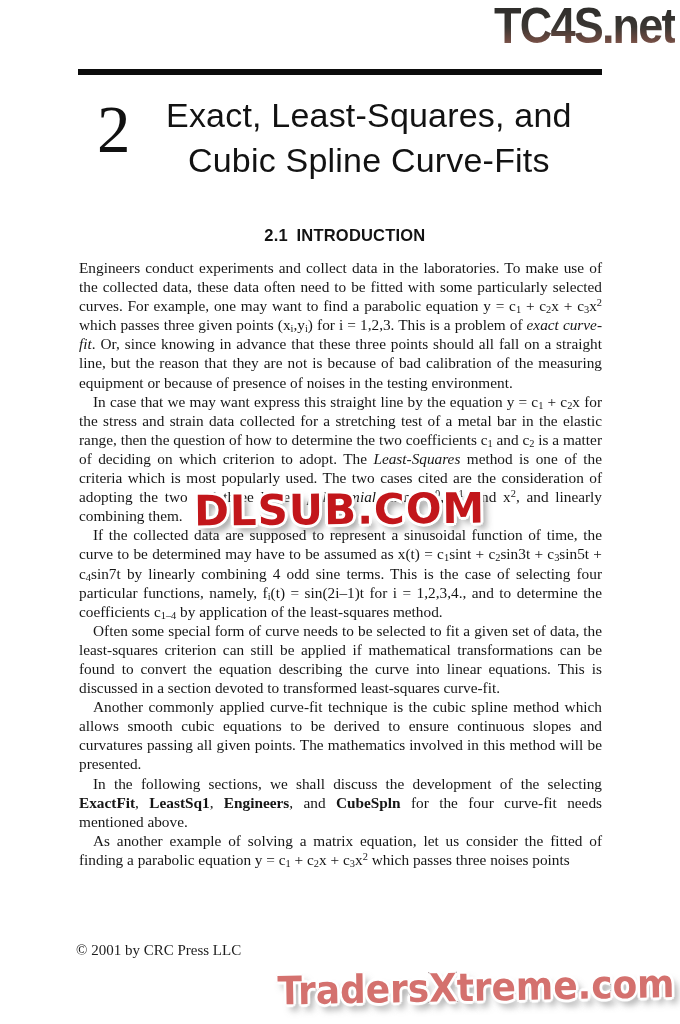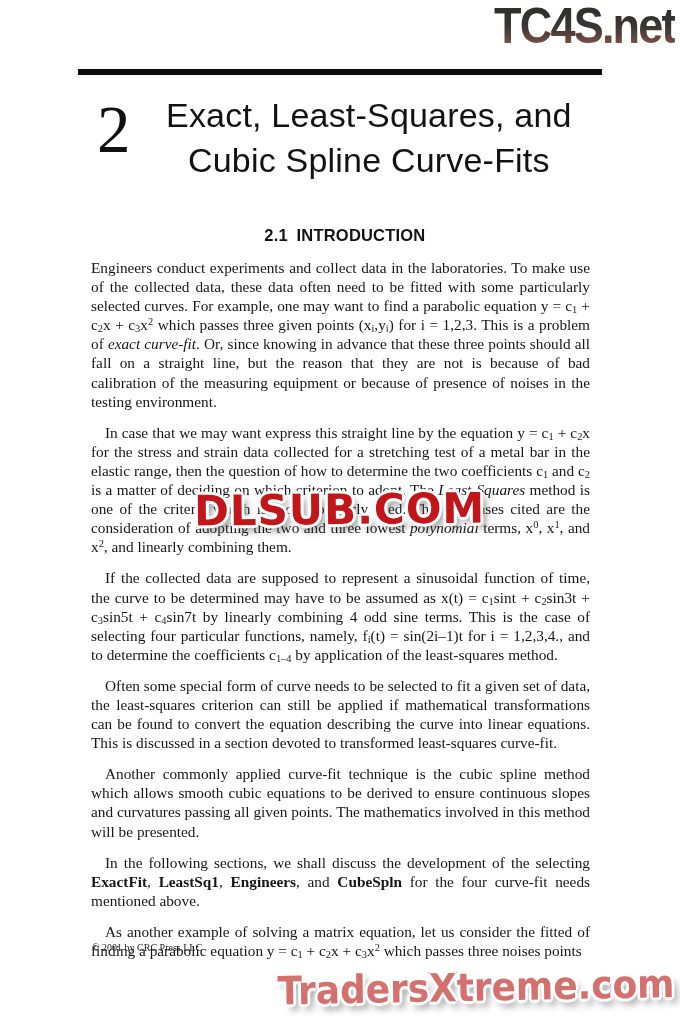--- a/index.html
+++ b/index.html
@@ -49,21 +49,21 @@
   }
   .sec-heading {
     font-family: "Liberation Sans", sans-serif;
     font-weight: 700; font-size: 16.5px; line-height: 19px;
     letter-spacing: 0.2px; color: #131313;
     text-align: center;
     margin: 0 0 13px 0;
   }
   .sec-heading .sec-num { display: inline-block; width: 41px; }
   .sec-heading.second { margin: 14px 0 17px 0; }
-  .para { margin: 12px; }
+  .para { margin: 0; }
   .para.indent { text-indent: 14px; }
   .para sub { font-size: 68%; vertical-align: -0.22em; line-height: 0; }
   .para sup { font-size: 68%; vertical-align: 0.5em; line-height: 0; }
   .para strong { font-weight: 700; }
   .para em { font-style: italic; }
 
   
   .wm-mid {
     position: absolute; left: 194px; top: 487px;
     font-family: "DejaVu Sans", sans-serif;
@@ -74,22 +74,22 @@
     -webkit-text-stroke: 1.5px #8a0e12;
     paint-order: stroke fill;
     text-shadow:
       -3px 0 0 #fff, 3px 0 0 #fff, 0 -3px 0 #fff, 0 3px 0 #fff,
       -2px -2px 0 #fff, 2px -2px 0 #fff, -2px 2px 0 #fff, 2px 2px 0 #fff,
       5px 6px 7px rgba(70,70,70,0.55);
   }
 
   
   .footer {
-    position: absolute; left: 92px; top: 942px;
-    font-size: 10px; color: #1d1d1d; text-align: right;
+    position: absolute; left: 76px; top: 942px;
+    font-size: 15px; color: #1d1d1d; text-align: right;
   }
 
   
   .wm-bottom {
     position: absolute; top: 960px; right: 5px;
     font-family: "DejaVu Sans", sans-serif;
     font-weight: 700; font-size: 39px; line-height: 48px;
     letter-spacing: 0; white-space: nowrap;
     transform: scaleX(0.92) rotate(-1deg); transform-origin: 100% 50%;
     color: var(--wm-salmon);

